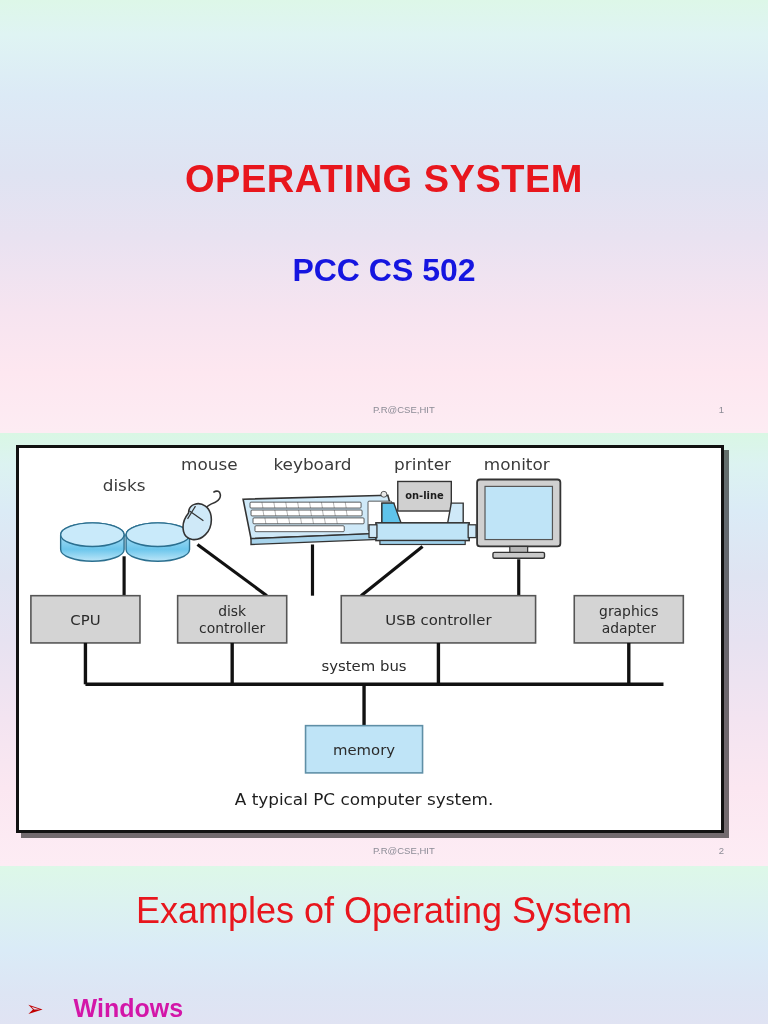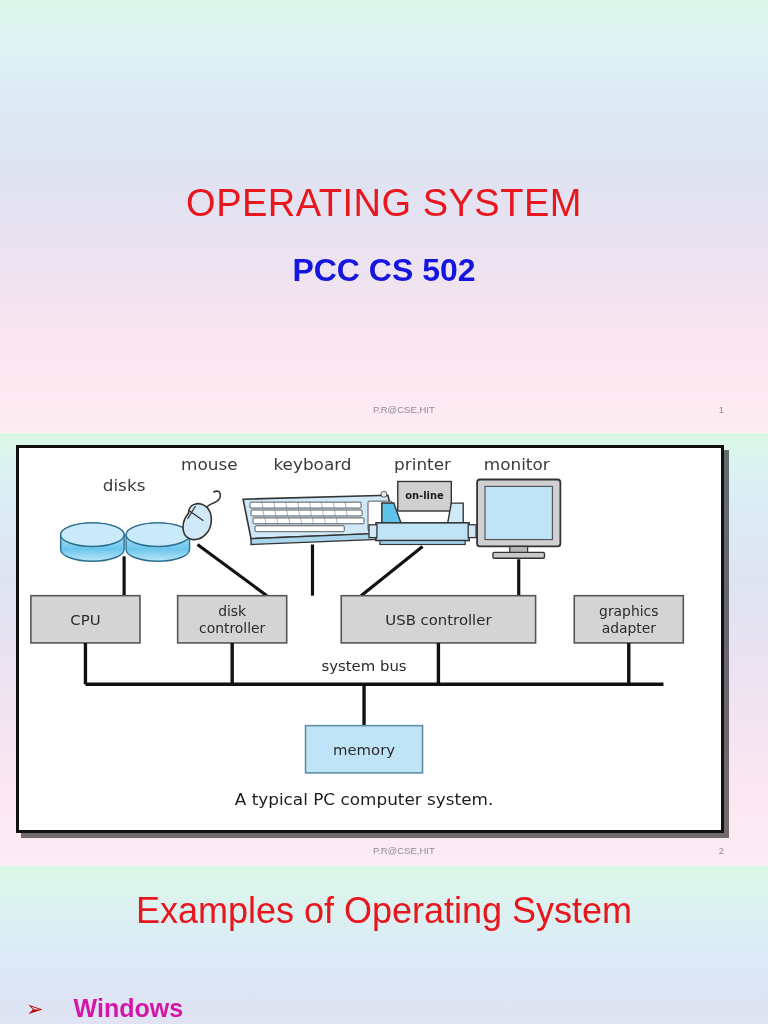--- a/index.html
+++ b/index.html
@@ -14,23 +14,22 @@
 
   
   .slide1 {
     position: absolute; left: 0; top: 0; width: 768px; height: 433px;
     background: linear-gradient(to bottom,
       #ddf7e8 0%, #dff4f3 8%, #dceaf6 22%, #dfe3f2 40%,
       #e9e2f1 55%, #f6e4f0 72%, #fde7f0 86%, #fdecf3 100%);
   }
   .title1 {
     position: absolute; left: 0; top: 158px; width: 768px;
-    text-align: center; color: #e8161d; font-size: 38px; font-weight: 400;
+    text-align: center; color: #e8161d; font-size: 38px; font-weight: 700;
     letter-spacing: 0.5px;
-    margin-top: 24px;
   }
   .subtitle1 {
     position: absolute; left: 0; top: 252px; width: 768px;
     text-align: center; color: #1515e0; font-size: 32px; font-weight: bold;
   }
   .footer {
     position: absolute; width: 768px; height: 18px;
     font-size: 9.5px; color: #8c8c96;
   }
   .footer .fleft { position: absolute; left: 348px; top: 0; padding-left: 25px; }

